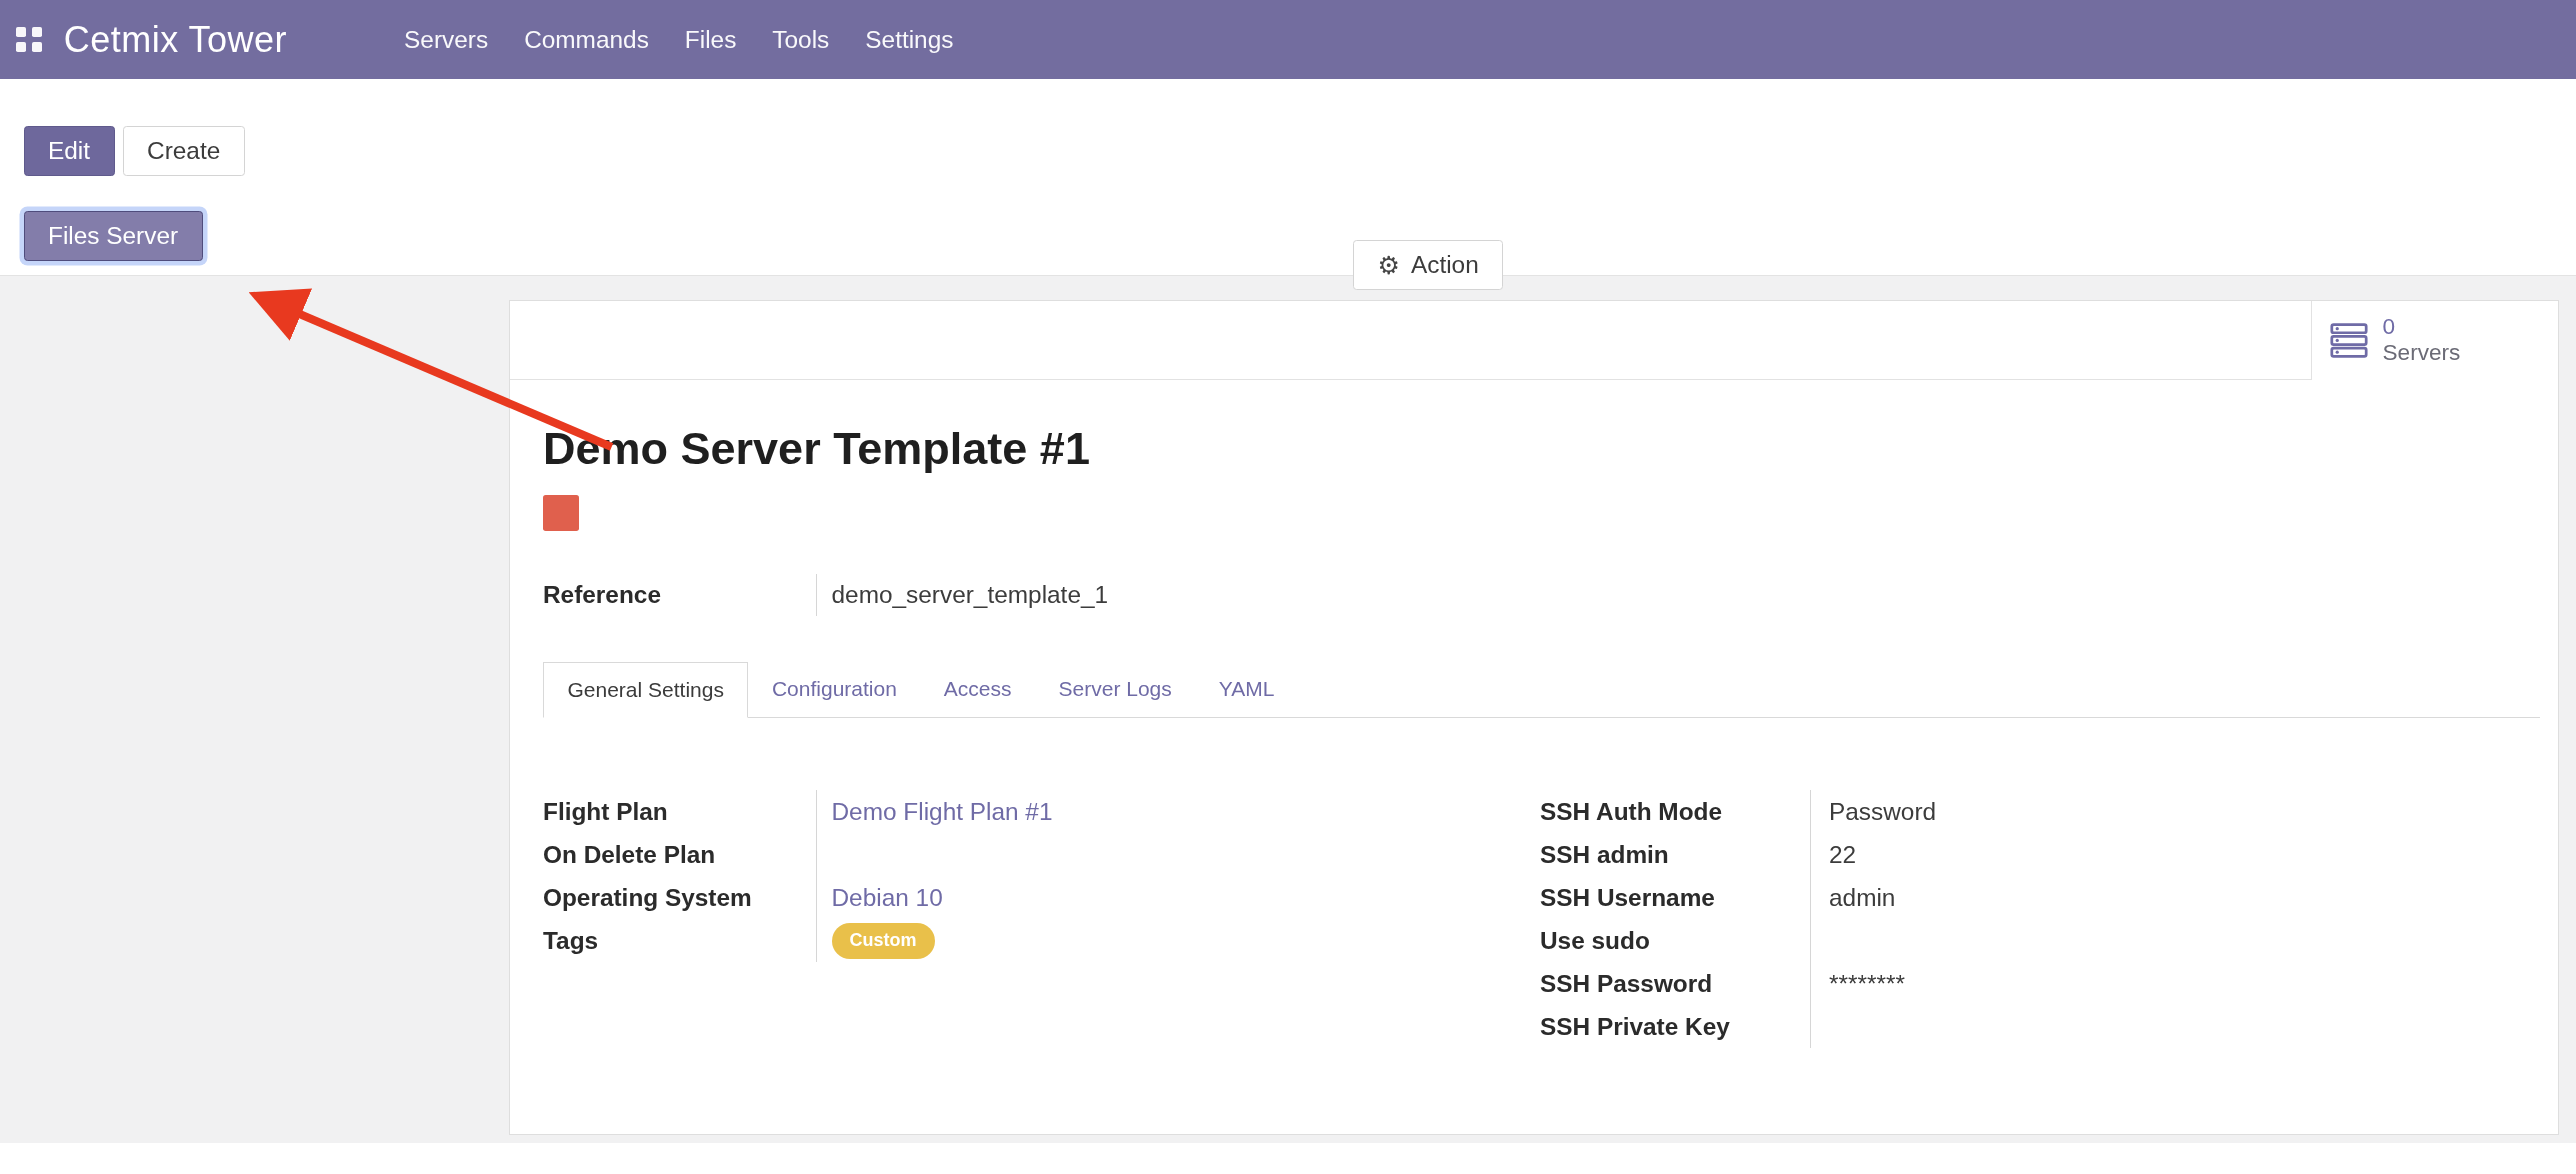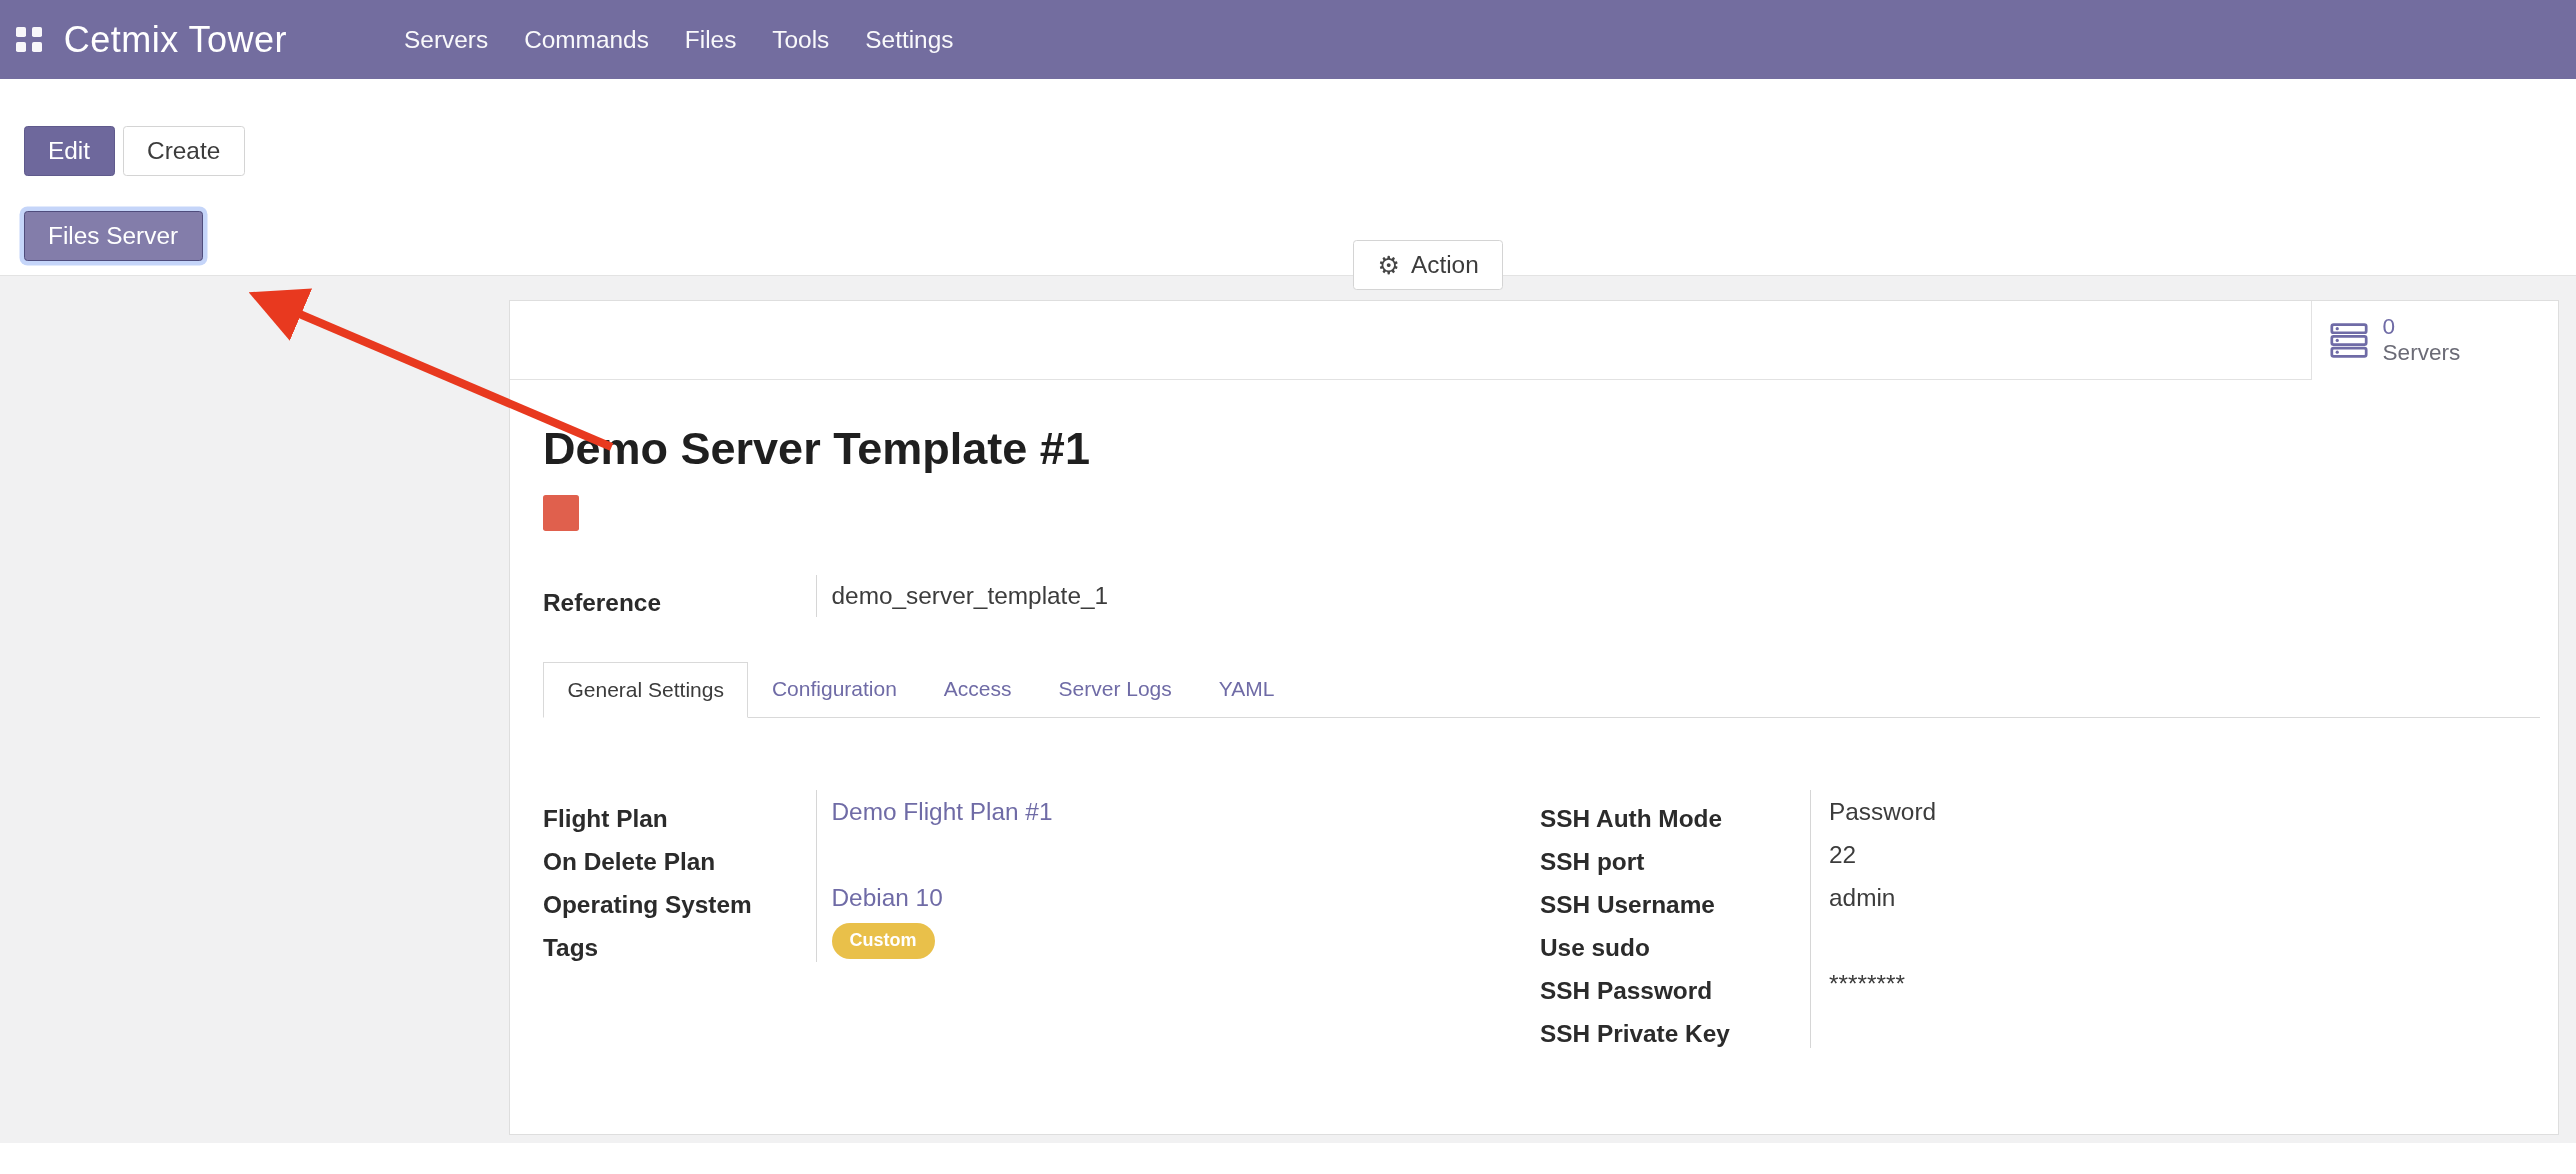--- a/index.html
+++ b/index.html
@@ -43,21 +43,21 @@
   .stat-button { position:absolute; right:0; top:0; width:247px; height:79px;
     border-left:0.9px solid #e2e2e2; display:flex; align-items:center; gap:14.5px;
     padding-left:18px; cursor:pointer; background:#fff; }
   .stat-text { display:flex; flex-direction:column; line-height:26px; font-size:22.6px; }
   .stat-count { color:#6f6ba6; }
   .stat-label { color:#6b6b76; }
 
   .sheet-title { margin:43px 0 0 33px; font-size:45px; font-weight:700; color:#1f1f1f; }
   .swatch { margin:20px 0 0 33px; width:36px; height:36px; background:#e0604d; border-radius:2.7px; }
 
-  .field-row { display:flex; min-height:43px; align-items:flex-end; }
+  .field-row { display:flex; min-height:43px; align-items:center; }
   .f-label { width:273px; font-weight:700; font-size:24.4px; color:#2b2b2b; }
   .f-value { border-left:0.9px solid #d6d6d6; padding-left:14.5px; font-size:24.4px; color:#3c3c3c;
     min-height:43px; display:flex; align-items:center; flex:1; }
   .reference-block { margin:43px 0 0 33px; width:903px; }
   .reference-block .f-value { min-height:42px; }
 
   .link { color:#6f6ba6; cursor:pointer; }
   .tag-pill { background:#e9c04a; color:#fff; font-size:18px; font-weight:600;
     padding:4.5px 18px; border-radius:18px; line-height:27px; }
 
@@ -179,21 +179,21 @@
             </span>
         </div>
       </div>
 
       <div class="group-right">
         <div class="field-row">
           <span class="f-label">SSH Auth Mode</span>
           <span class="f-value">Password</span>
         </div>
         <div class="field-row">
-          <span class="f-label">SSH port</span>
+          <span class="f-label">SSH admin</span>
           <span class="f-value">22</span>
         </div>
         <div class="field-row">
           <span class="f-label">SSH Username</span>
           <span class="f-value">admin</span>
         </div>
         <div class="field-row">
           <span class="f-label">Use sudo</span>
           <span class="f-value"></span>
         </div>

